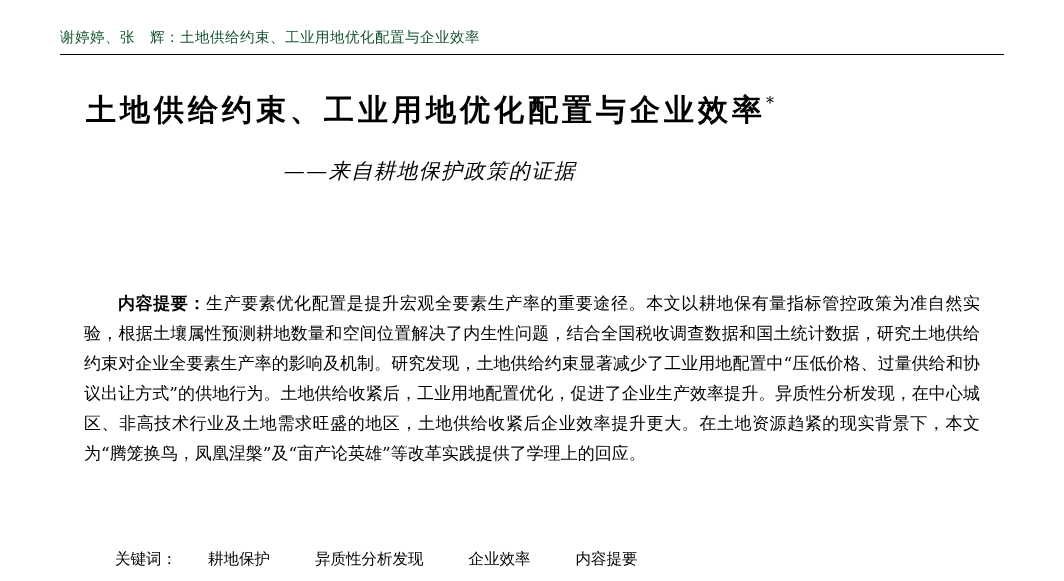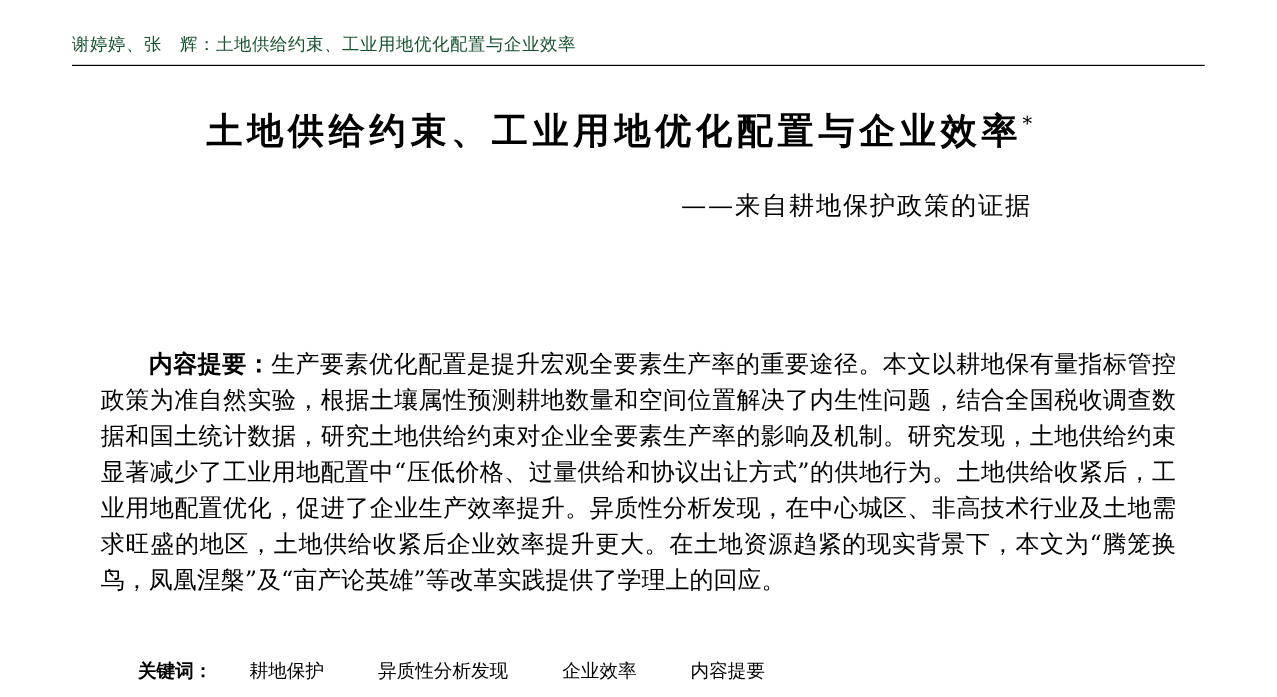--- a/index.html
+++ b/index.html
@@ -36,61 +36,62 @@
     top: 54px;
     width: 944px;
     height: 1px;
     background: #000;
   }
   .title-block {
     position: absolute;
     left: 0;
     top: 90px;
     width: 860px;
-    text-align: right;
+    text-align: center;
   }
   .main-title {
     font-size: 30px;
     font-weight: 700;
     letter-spacing: 4px;
     line-height: 1.3;
     font-family: "DejaVu Serif", "Liberation Serif", serif;
   }
   .main-title .asterisk {
     font-size: 16px;
     vertical-align: super;
     font-weight: 400;
     letter-spacing: 0;
   }
   .subtitle {
     margin-top: 28px;
     font-size: 21px;
     letter-spacing: 1.5px;
     font-weight: 400;
+    font-style: italic;
   }
   .authors {
     margin-top: 30px;
     font-size: 19px;
     font-weight: 700;
     letter-spacing: 2px;
   }
   .authors .gap {
     display: inline-block;
     width: 34px;
   }
   .authors .namegap {
     display: inline-block;
     width: 16px;
   }
   .abstract {
     position: absolute;
     left: 84px;
     top: 288px;
     width: 896px;
-    font-size: 20px;
+    font-size: 17px;
     line-height: 30px;
     text-align: justify;
     text-justify: inter-ideograph;
   }
   .abstract .lead {
     font-weight: 700;
   }
   .abstract p {
     margin: 0;
     text-indent: 2em;
@@ -98,21 +99,21 @@
   .keywords {
     position: absolute;
     left: 84px;
     top: 545px;
     width: 896px;
     font-size: 15.5px;
     line-height: 28px;
     text-indent: 2em;
   }
   .keywords .lead {
-    font-weight: 700;
+    font-weight: 400;
   }
   .keywords .kw {
     display: inline-block;
     margin-right: 14px;
     text-align: right;
   }
 </style>
 </head>
 <body>
 

